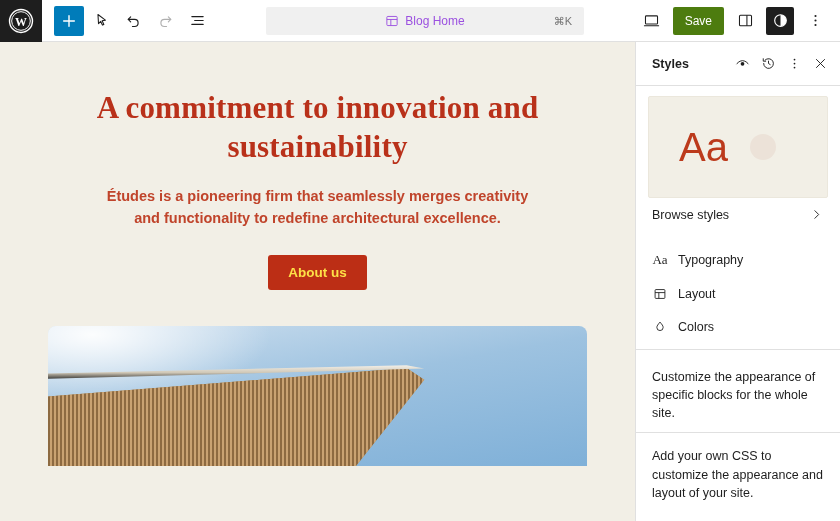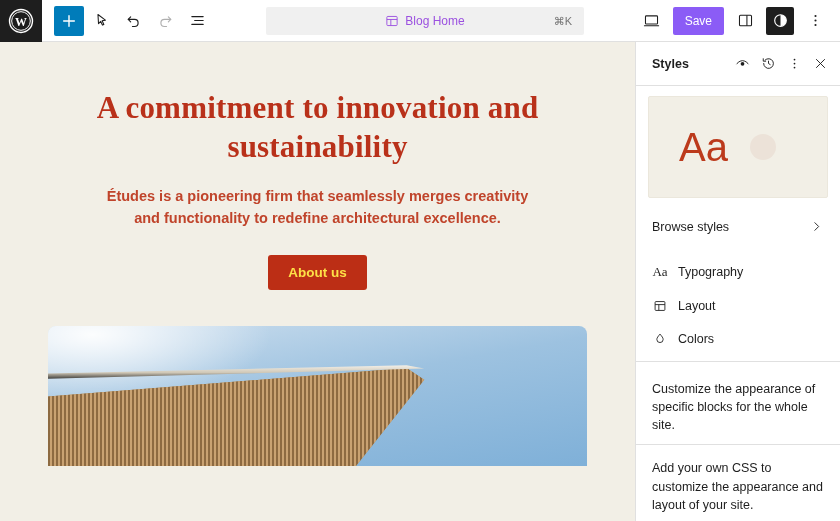--- a/index.html
+++ b/index.html
@@ -45,21 +45,21 @@
   .cmd-shortcut {
     position: absolute; right: 12px; top: 50%; transform: translateY(-50%);
     font-size: 11px; color: #757575;
   }
 
   .toolbar-right {
     margin-left: auto; display: flex; align-items: center; gap: 6px;
     padding-right: 10px;
   }
   .save-btn {
-    background: #8b5cf6; color: #fff; border: none;
+    background: #4d7c0f; color: #fff; border: none;
     font-size: 12px; font-family: "Liberation Sans", sans-serif;
     padding: 0 12px; height: 28px; border-radius: 2px; cursor: pointer;
   }
   .icon-sq-dark {
     width: 28px; height: 28px; background: #1e1e1e; border-radius: 2px;
     display: flex; align-items: center; justify-content: center; cursor: pointer;
   }
 
   
   .body-split { flex: 1 1 auto; display: flex; min-height: 0; }
@@ -310,21 +310,21 @@
         </div>
       </div>
 
       <div class="sb-scroll">
 
         <div class="preview-card">
           <span class="preview-aa">Aa</span>
           <span class="preview-dot"></span>
         </div>
 
-        <div class="sb-section" style="border-bottom:none; padding-top:12px;">
+        <div class="sb-section" style="border-bottom:none; padding-top:0;">
           <div class="sb-row">
             <span class="sb-row-label">Browse styles</span>
             <span class="chev sb-ico">
               <svg width="13" height="13" viewBox="0 0 24 24">
                 <path d="M9 5l7 7-7 7" fill="none" stroke="#1e1e1e" stroke-width="1.7" stroke-linecap="round" stroke-linejoin="round"></path>
               </svg>
             </span>
           </div>
         </div>
 

